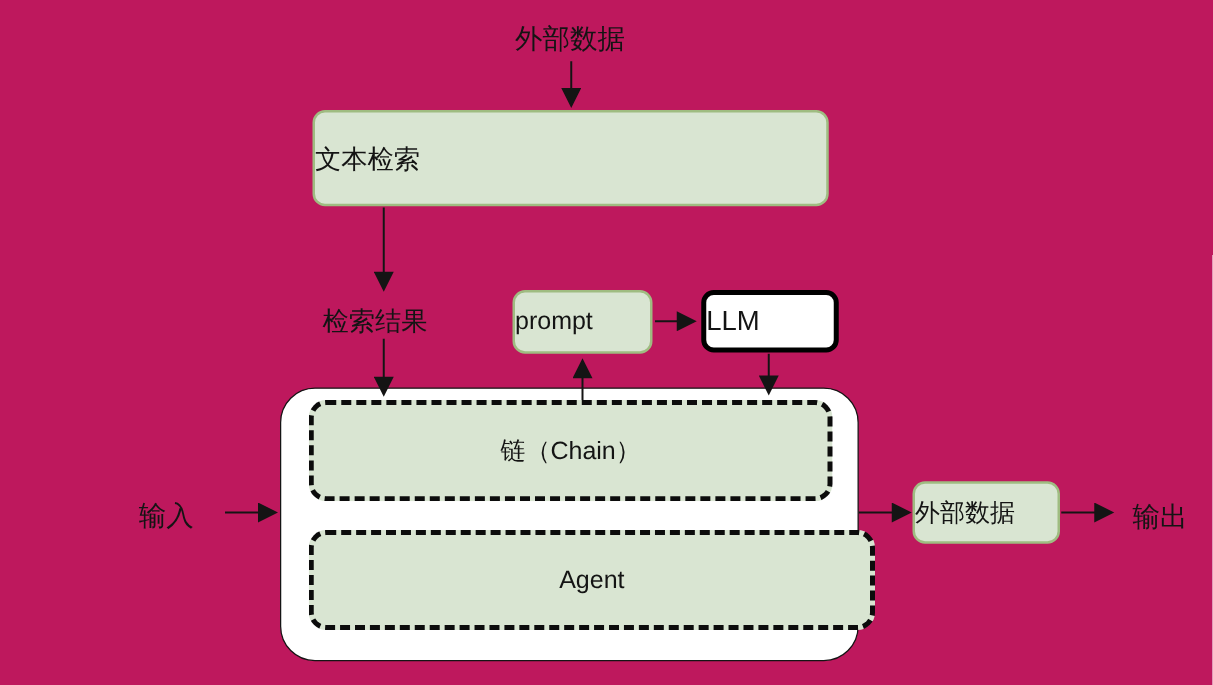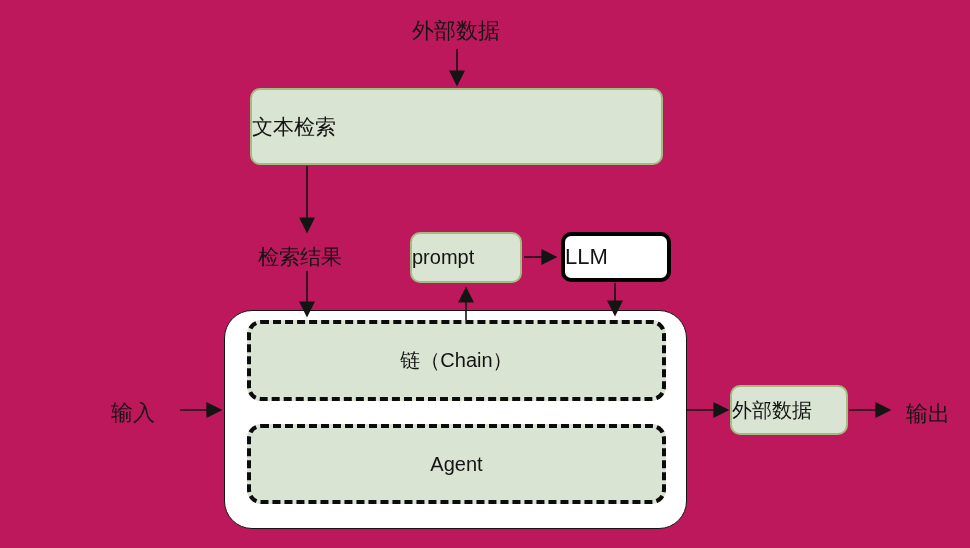--- a/index.html
+++ b/index.html
@@ -52,21 +52,21 @@
     background: #d9e5d2;
     border: 4px dashed #0c0c0c;
     border-radius: 14px;
     box-sizing: border-box;
     display: flex;
     align-items: center;
     justify-content: center;
     font-size: 20px;
   }
   .dashed-box--chain { left: 22px; top: 9px;   width: 419px; height: 81px; }
-  .dashed-box--agent { left: 22px; top: 113px; width: 419px; height: 80px; }
+  .dashed-box--agent { left: 22px; top: 113px; width: 453px; height: 80px; }
   .label {
     position: absolute;
     text-align: center;
     z-index: 2;
     white-space: nowrap;
   }
   .label--external  { left: 376px; top: 16px;  width: 160px; font-size: 22px; }
   .label--retrieval { left: 220px; top: 243px; width: 160px; font-size: 21px; }
   .label--input     { left: 73px;  top: 398px; width: 120px; font-size: 22px; }
   .label--output    { left: 868px; top: 399px; width: 120px; font-size: 22px; }

